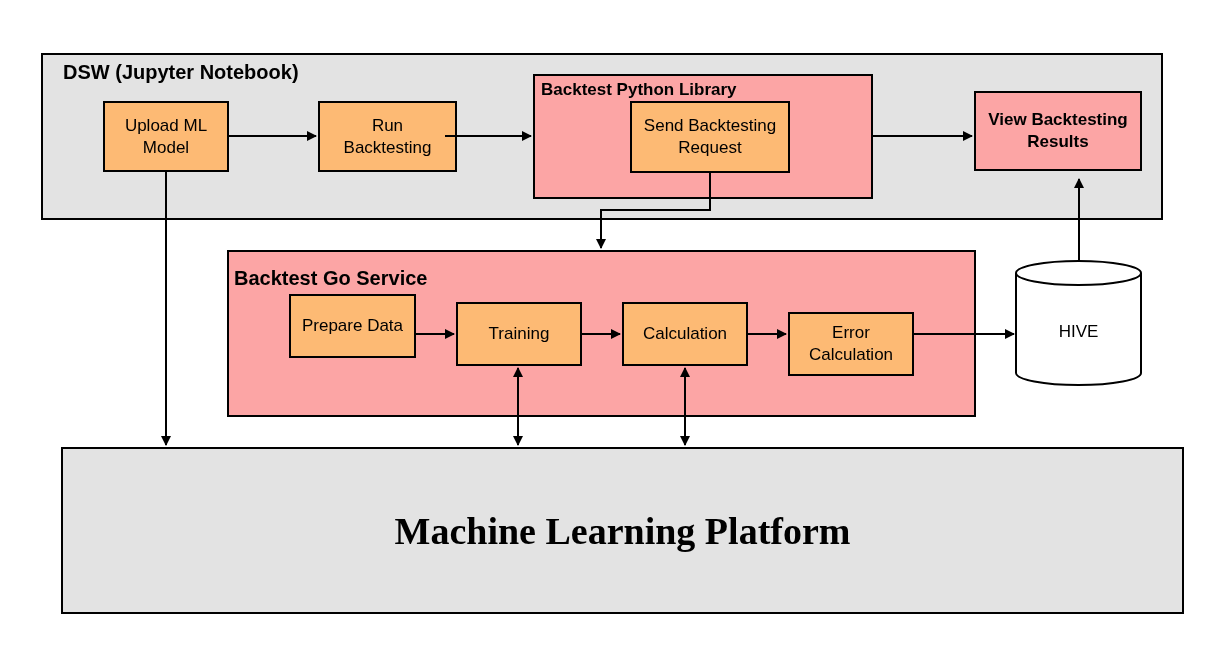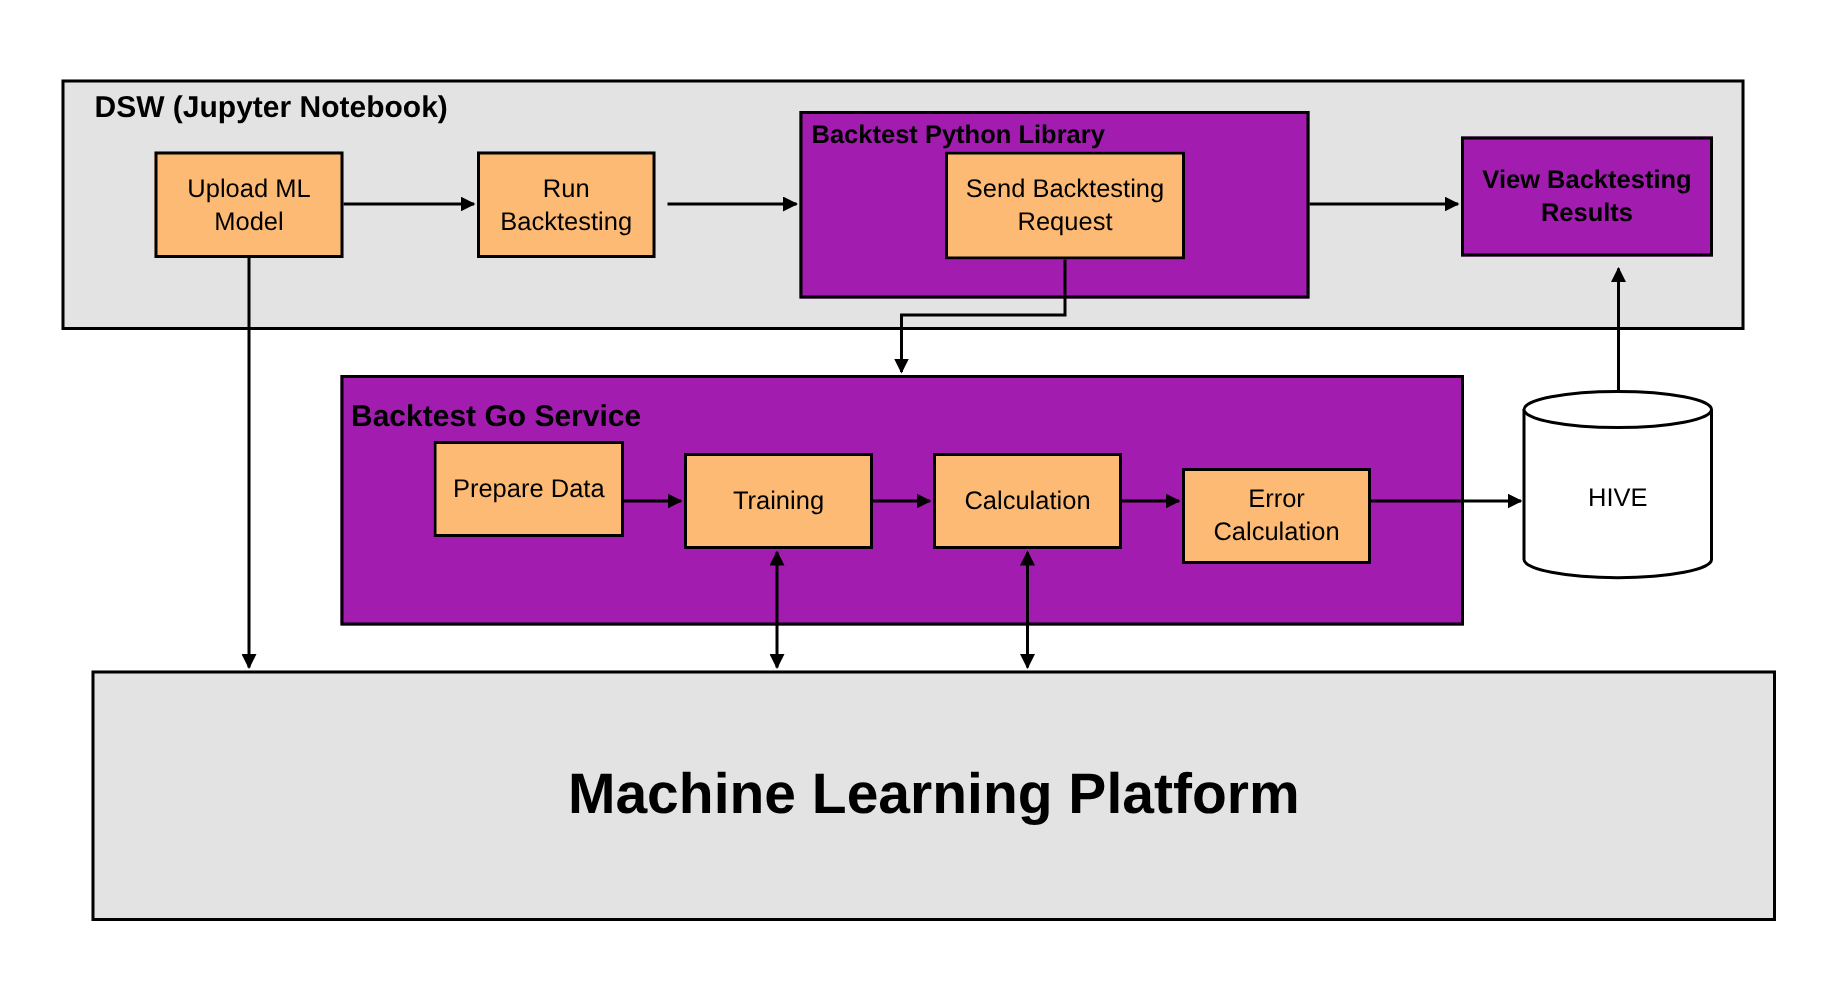--- a/index.html
+++ b/index.html
@@ -1,38 +1,38 @@
 <!DOCTYPE html>
 <html><head>
 <meta charset="utf-8">
 <style>
   html,body{margin:0;padding:0;background:#ffffff;}
   body{width:1224px;height:656px;position:relative;overflow:hidden;font-family:"Liberation Sans",sans-serif;}
   .abs{position:absolute;box-sizing:border-box;}
   .container{border:2px solid #000;}
   .gray{background:#e3e3e3;}
-  .green{background:#a21caf;}
+  .green{background:#fca5a5;}
   .white{background:#fdba74;}
   .title{position:absolute;font-weight:bold;color:#000;}
   .box{display:flex;align-items:center;justify-content:center;text-align:center;font-size:17px;line-height:22px;color:#000;border:2px solid #000;white-space:pre-line;}
   svg.wires{position:absolute;left:0;top:0;pointer-events:none;}
   .hive-label{position:absolute;font-size:17px;color:#000;text-align:center;}
-  .mlp-title{position:absolute;left:0;right:0;top:0;bottom:0;display:flex;align-items:center;justify-content:center;font-weight:bold;font-size:38px;color:#000;}
+  .mlp-title{position:absolute;left:0;right:0;top:0;bottom:0;display:flex;align-items:center;justify-content:center;font-weight:bold;font-size:38px;color:#000;font-family:Liberation Serif, serif;}
 </style>
 </head>
 <body>
 
 <div class="abs container gray" style="left:41px;top:53px;width:1122px;height:167px;">
   <div class="title" style="left:20px;top:6px;font-size:20px;">DSW (Jupyter Notebook)</div>
 </div>
 
 <div class="abs box white" style="left:103px;top:101px;width:126px;height:71px;">Upload ML
 Model</div>
 
-<div class="abs box white" style="left:318px;top:101px;width:119px;height:71px;">Run
+<div class="abs box white" style="left:318px;top:101px;width:139px;height:71px;">Run
 Backtesting</div>
 
 <div class="abs container green" style="left:533px;top:74px;width:340px;height:125px;">
   <div class="title" style="left:6px;top:4px;font-size:17px;">Backtest Python Library</div>
 </div>
 
 <div class="abs box white" style="left:630px;top:101px;width:160px;height:72px;">Send Backtesting
 Request</div>
 
 <div class="abs box green" style="left:974px;top:91px;width:168px;height:80px;font-weight:bold;">View Backtesting

